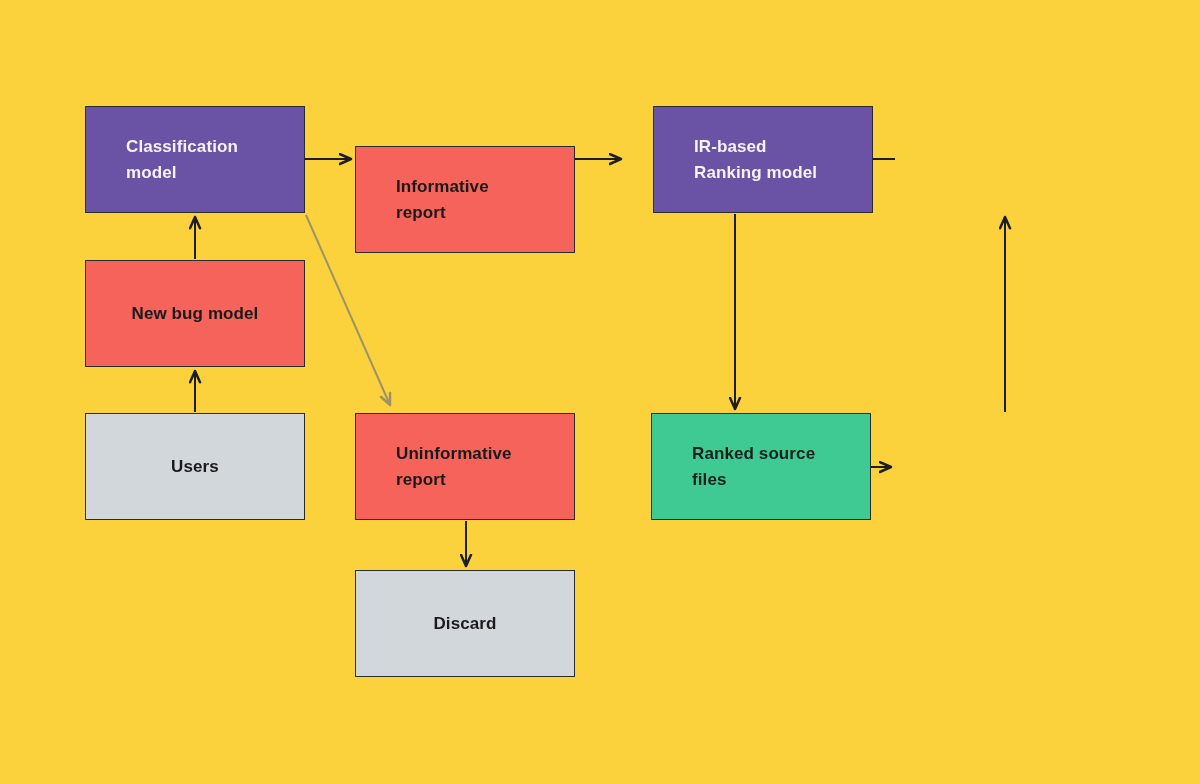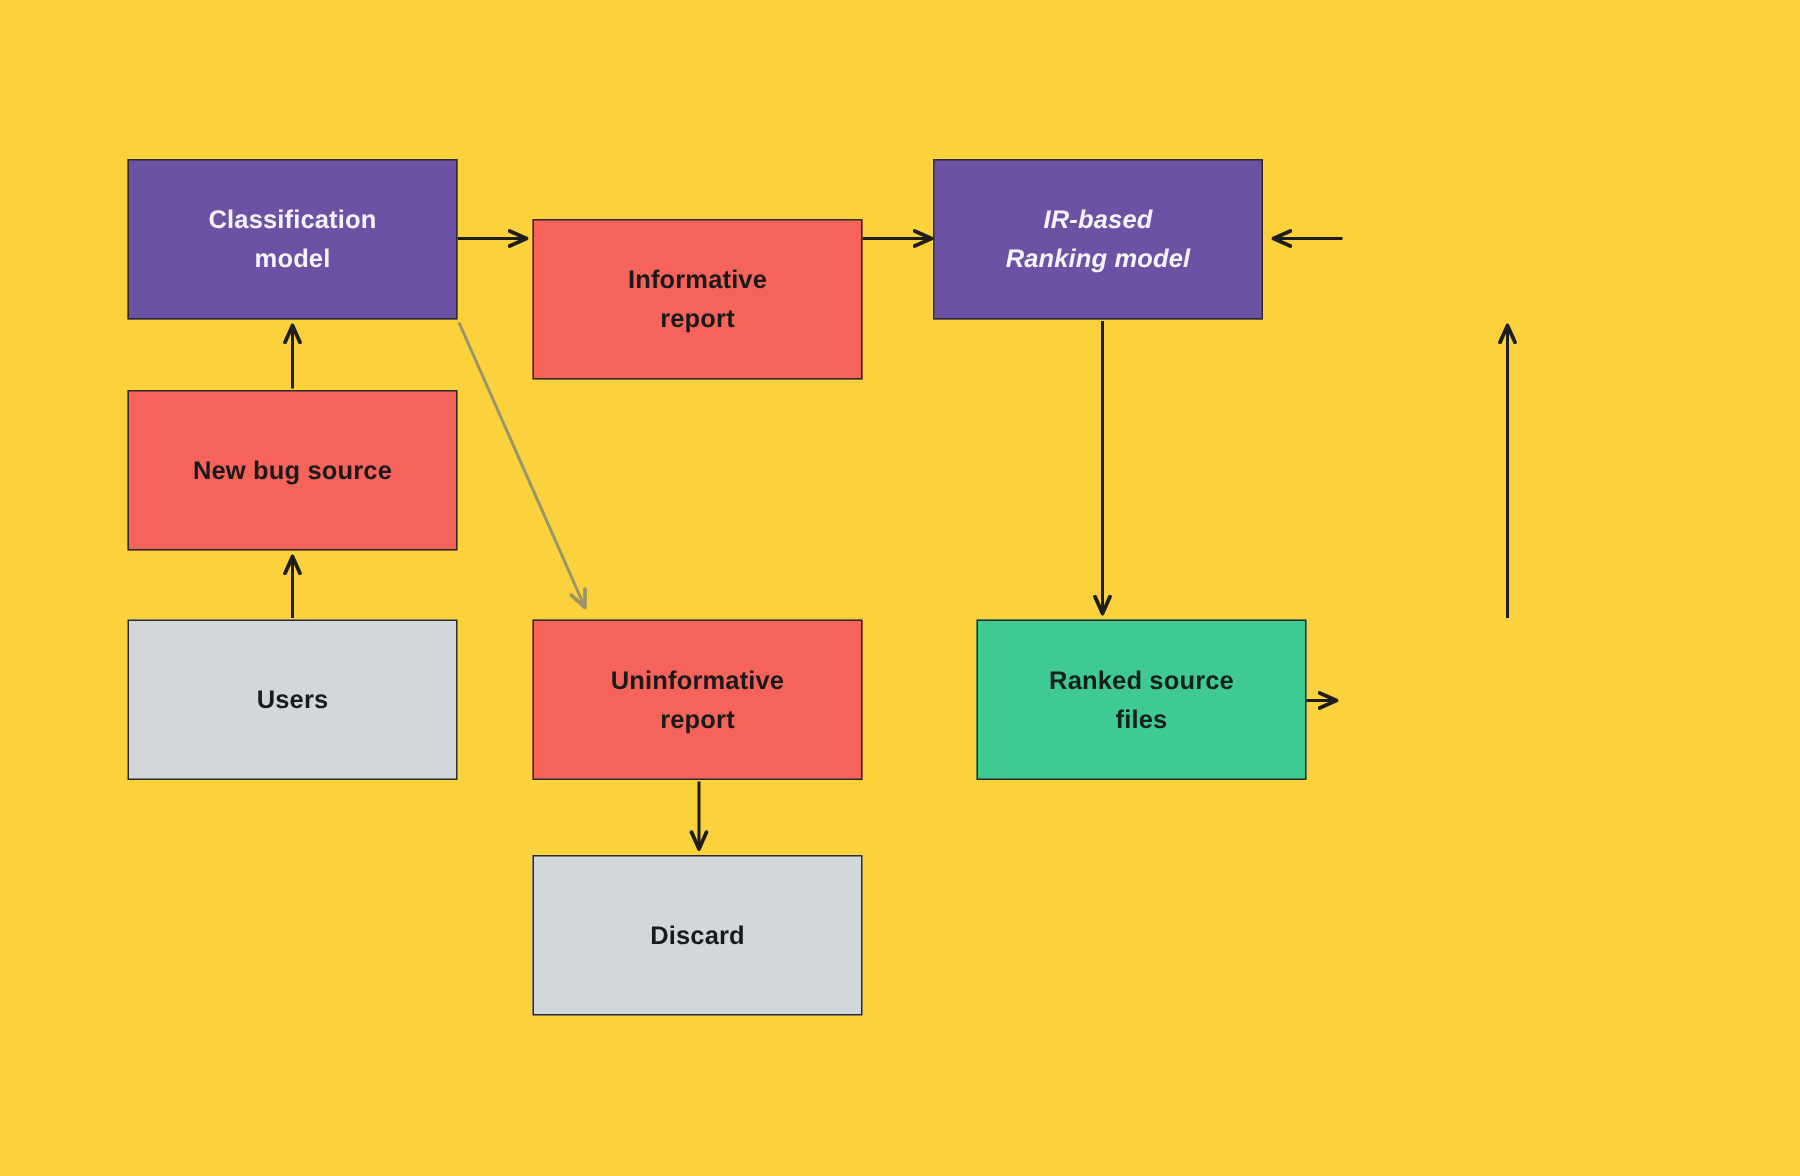--- a/index.html
+++ b/index.html
@@ -25,35 +25,35 @@
   }
   .node {
     position: absolute;
     width: 220px;
     height: 107px;
     border: 1px solid #2B2B2B;
     box-sizing: border-box;
     display: flex;
     align-items: center;
     justify-content: center;
-    text-align: center;
+    text-align: left;
     font-size: 17px;
     font-weight: 700;
     line-height: 1.5;
     padding: 0 40px;
     letter-spacing: 0.1px;
   }
   .node.purple { background: #6A53A4; color: #F5F2F8; }
   .node.coral  { background: #F5635A; color: #1A1A1A; }
   .node.green  { background: #3FCA94; color: #14201B; }
   .node.gray   { background: #D2D7DC; color: #1A1A1A; }
 
   #n-classification { left: 85px;  top: 106px; }
   #n-informative    { left: 355px; top: 106px; margin-top: 40px; }
-  #n-ir             { left: 622px; top: 106px; font-style: italic; }
+  #n-ir             { left: 653px; top: 106px; }
   #n-software       { left: 895px; top: 106px; }
   #n-newbug         { left: 85px;  top: 260px; }
   #n-users          { left: 85px;  top: 413px; }
   #n-uninformative  { left: 355px; top: 413px; }
   #n-ranked         { left: 651px; top: 413px; }
   #n-developers     { left: 895px; top: 413px; }
   #n-discard        { left: 355px; top: 570px; }
 
   .edge-black { stroke: #1E1E1E; stroke-width: 2; fill: none; }
   .edge-gray  { stroke: #9C9468; stroke-width: 2; fill: none; }
@@ -92,21 +92,21 @@
   <div id="n-informative" class="node coral">
     <span>Informative report</span>
   </div>
 
   <div id="n-ir" class="node purple">
     <span>IR-based Ranking model</span>
   </div>
 
 
   <div id="n-newbug" class="node coral">
-    <span>New bug source</span>
+    <span>New bug model</span>
   </div>
 
   <div id="n-users" class="node gray">
     <span>Users</span>
   </div>
 
   <div id="n-uninformative" class="node coral">
     <span>Uninformative report</span>
   </div>
 

